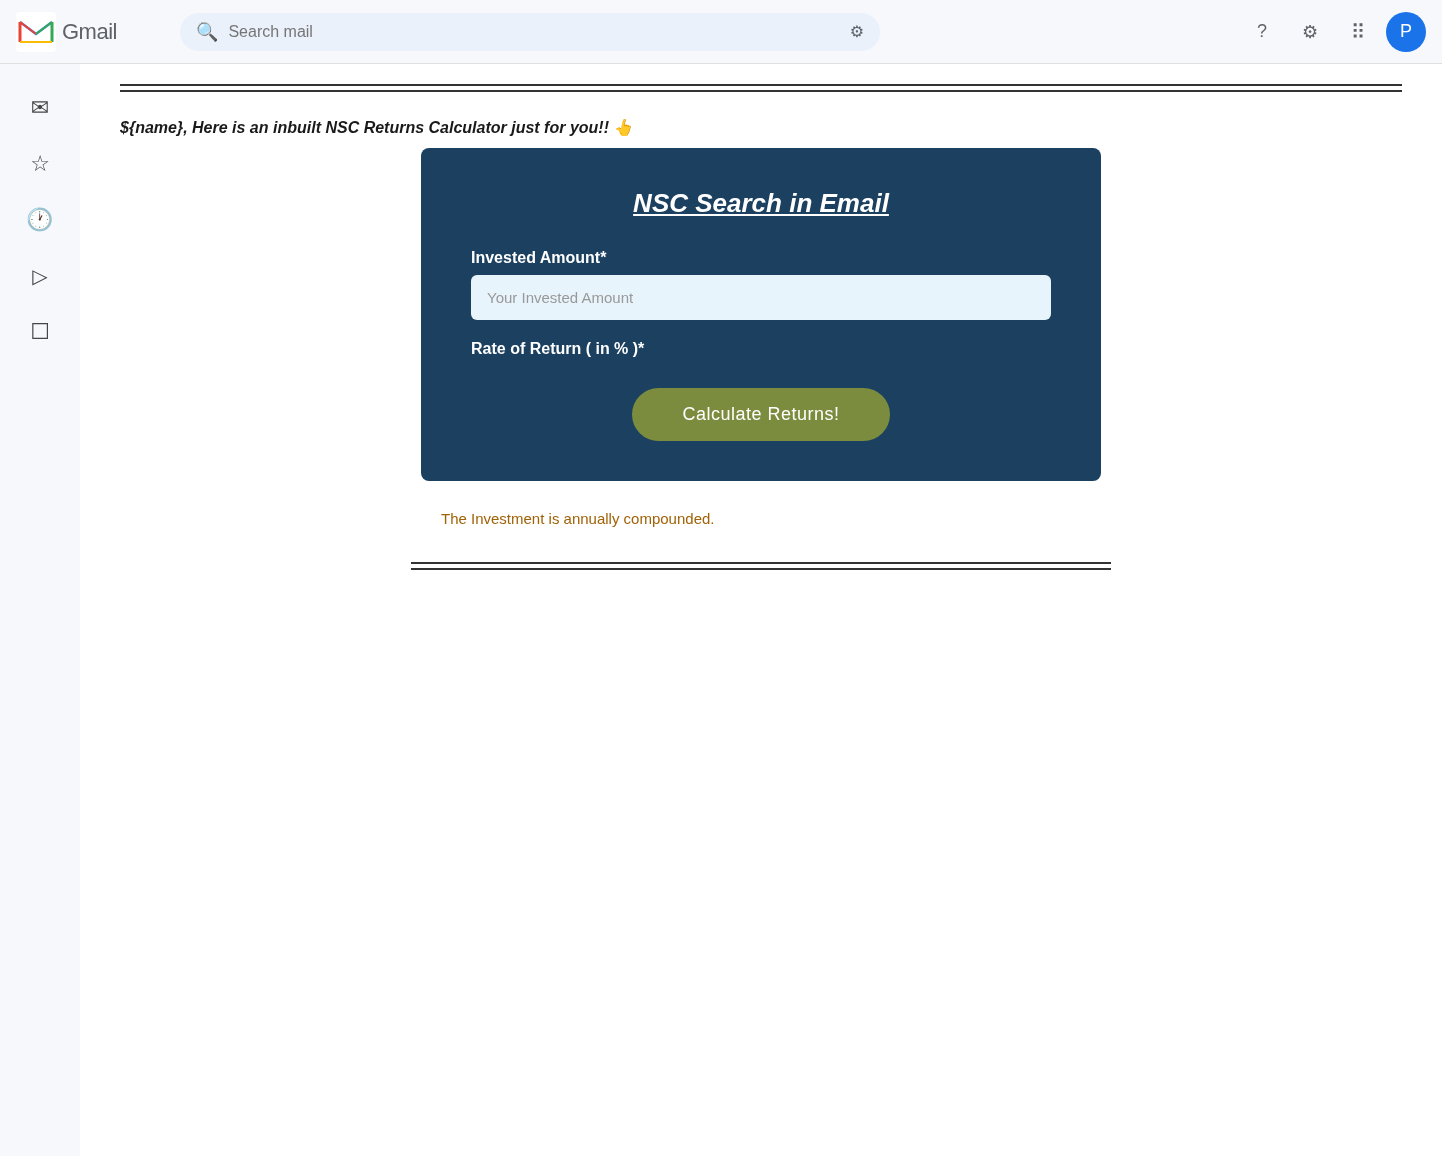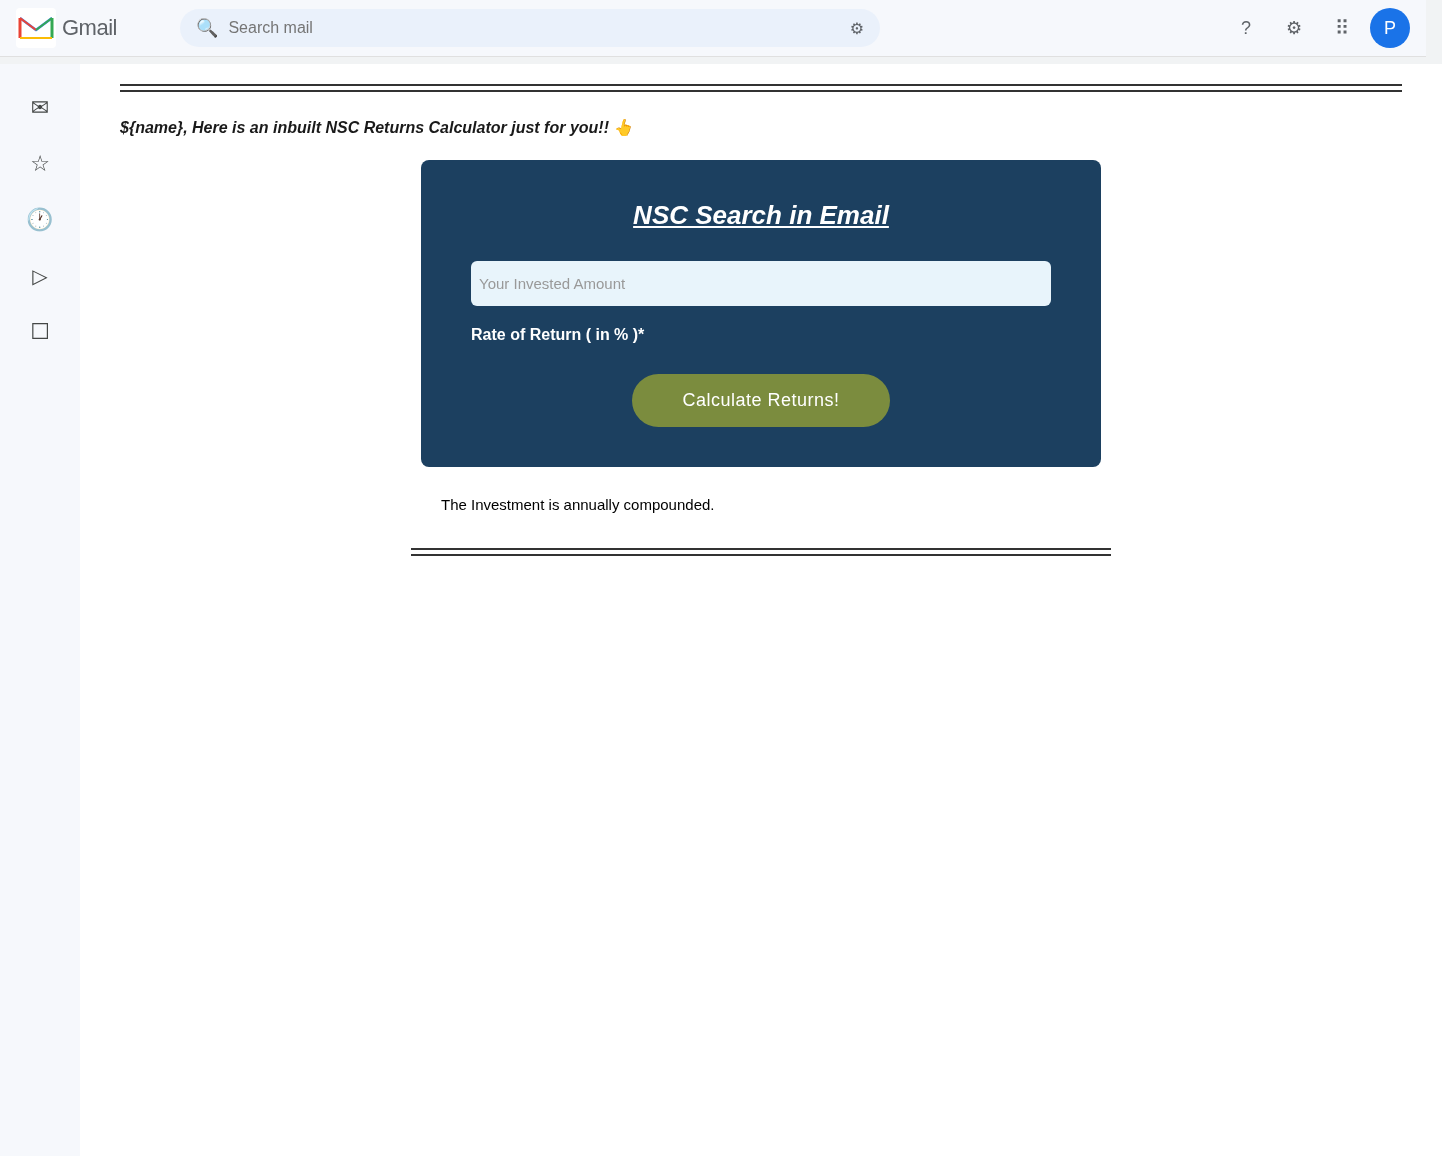--- a/index.html
+++ b/index.html
@@ -3,27 +3,27 @@
   <meta charset="utf-8">
   <style>
     * { box-sizing: border-box; margin: 0; padding: 0; }
     body { font-family: Arial, sans-serif; background: #f1f3f4; min-height: 1156px; width: 1442px; }
 
     
     .gmail-topbar {
       display: flex;
       align-items: center;
       background: #f6f8fc;
-      height: 57px;
+      height: 64px;
       padding: 18px 16px;
       border-bottom: 1px solid #e0e0e0;
       position: fixed;
       top: 0;
       left: 0;
-      right: 16px;
+      right: 0;
       z-index: 100;
     }
     .gmail-logo {
       display: flex;
       align-items: center;
       gap: 6px;
       margin-right: 24px;
       min-width: 140px;
     }
     .gmail-m-icon {
@@ -136,21 +136,21 @@
       border: none;
       border-top: 2px solid #333;
       margin-bottom: 24px;
     }
 
     .email-intro-text {
       font-size: 16px;
       font-weight: bold;
       font-style: italic;
       color: #1a1a1a;
-      margin-bottom: 20px;
+      margin-bottom: 8px;
       line-height: 1.5;
     }
 
     
     .nsc-card {
       background: #1c4060;
       border-radius: 8px;
       padding: 40px 50px;
       max-width: 680px;
       margin: 0 auto 24px auto;
@@ -169,21 +169,21 @@
     }
     .form-label {
       color: white;
       font-size: 16px;
       font-weight: bold;
       margin-bottom: 8px;
       display: block;
     }
     .form-input {
       width: 100%;
-      padding: 14px 8px;
+      padding: 14px 16px;
       border-radius: 6px;
       border: none;
       background: #e8f4fb;
       font-size: 15px;
       color: #888;
       outline: none;
     }
     .form-input::placeholder { color: #999; }
     .calculate-btn {
       display: block;
@@ -210,21 +210,21 @@
       font-weight: bold;
       color: #1a1a1a;
       margin-bottom: 8px;
     }
     .assumptions-list {
       list-style: none;
       padding-left: 10px;
     }
     .assumptions-list li {
       font-size: 15px;
-      color: #000000;
+      color: #a16207;
       line-height: 1.8;
     }
     .assumptions-list li::before {
       margin-right: 6px;
     }
 
     .email-divider-bottom {
       border: none;
       border-top: 2px solid #333;
       margin-top: 4px;
@@ -304,20 +304,21 @@
 
     <hr class="email-divider-top">
     <hr class="email-divider-top2">
 
     <p class="email-intro-text">${name}, Here is an inbuilt NSC Returns Calculator just for you!! 👆</p>
 
     <div class="nsc-card">
       <div class="nsc-card-title">NSC Search in Email</div>
 
       <div class="form-group">
+        <label class="form-label">Invested Amount*</label>
         <input class="form-input" type="text" placeholder="Your Invested Amount" style="">
       </div>
 
       <div class="form-group">
         <label class="form-label">Rate of Return ( in % )*</label>
       </div>
 
       <button class="calculate-btn">Calculate Returns!</button>
     </div>
 

